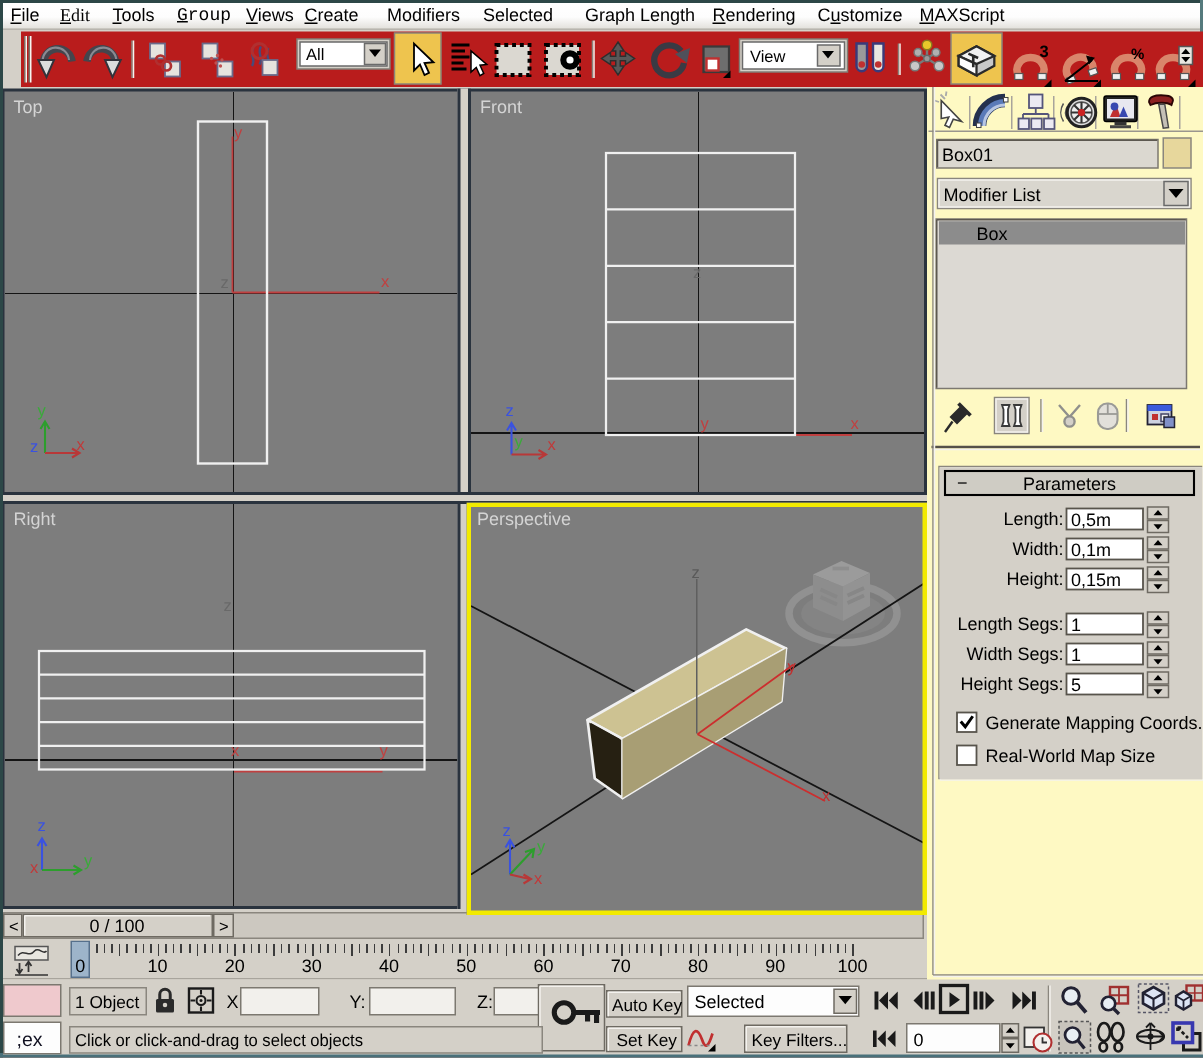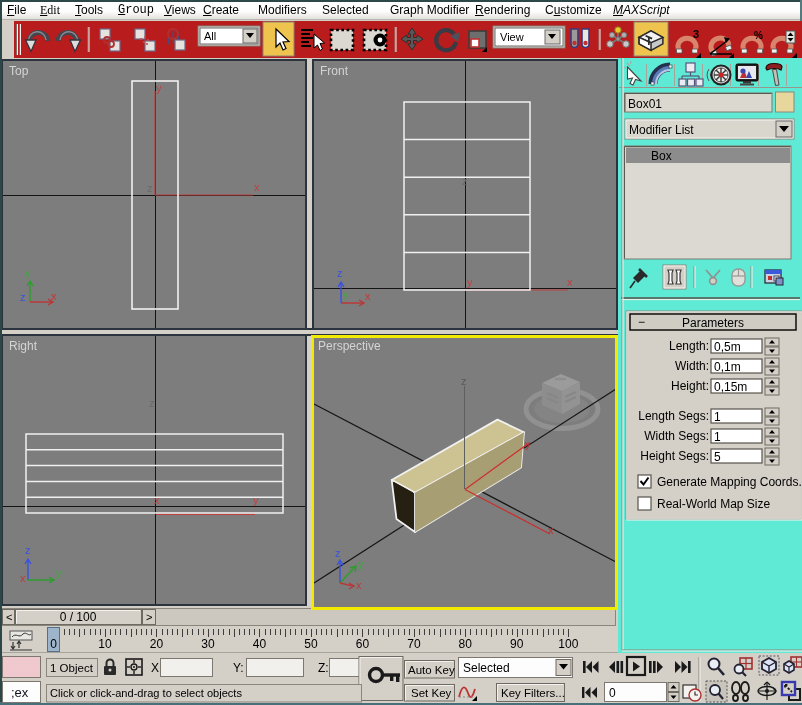--- a/index.html
+++ b/index.html
@@ -15,24 +15,24 @@
 
 <div class="abs" id="menubar" style="left:2px;top:2px;width:798px;height:18px;background:linear-gradient(#ffffff,#fdfdfd 55%,#e3e1dc);border-bottom:1px solid #b8b5ae;font-size:12px;color:#000;">
 <span class="abs" style="left:5px;top:1px;"><u>F</u>ile</span>
 <span class="abs" style="left:38px;top:1px;font-family:Liberation Serif, serif;"><u>E</u>dit</span>
 <span class="abs" style="left:73px;top:1px;"><u>T</u>ools</span>
 <span class="abs" style="left:116px;top:1px;font-family:Liberation Mono, monospace;"><u>G</u>roup</span>
 <span class="abs" style="left:162px;top:1px;"><u>V</u>iews</span>
 <span class="abs" style="left:201px;top:1px;"><u>C</u>reate</span>
 <span class="abs" style="left:256px;top:1px;">Modifiers</span>
 <span class="abs" style="left:320px;top:1px;">Selected</span>
-<span class="abs" style="left:388px;top:1px;">Graph Modifier</span>
+<span class="abs" style="left:388px;top:1px;">Graph Length</span>
 <span class="abs" style="left:473px;top:1px;"><u>R</u>endering</span>
 <span class="abs" style="left:543px;top:1px;">C<u>u</u>stomize</span>
-<span class="abs" style="left:611px;top:1px;font-style:italic;"><u>M</u>AXScript</span>
+<span class="abs" style="left:611px;top:1px;"><u>M</u>AXScript</span>
 <span class="abs" style="left:682px;top:18px;"><u>H</u>elp</span>
 </div>
 
 <div class="abs" id="toolbar" style="left:2px;top:21px;width:798px;height:37px;background:#b91c1c;margin-left:12px;">
 <svg width="798" height="37" viewBox="0 0 798 37">
 <defs>
 <g id="lnksq">
           <rect x="0" y="0" width="10" height="10" fill="#e6e3de" stroke="#6a6a8a" stroke-width="1.2"></rect>
         </g>
 <g id="magnet">
@@ -281,21 +281,21 @@
         <path d="M 25 244 L 50 244 M 46 241 L 51 244 L 46 247" stroke="#2d9e2d"></path>
       </g>
       <text x="6" y="14" font-family="Liberation Sans" font-size="12" fill="#d4d4d4">Right</text>
     </svg>
   </div>
 
   <div class="abs" style="left:303px;top:0px;width:9px;height:547px;background:#d4d0c8;border-left:2px solid #2a333e;border-right:2px solid #2a333e;"></div>
   <div class="abs" style="left:0px;top:269px;width:616px;height:8px;background:#d4d0c8;border-top:2px solid #2a333e;border-bottom:2px solid #2a333e;"></div>
 </div>
 
-<div class="abs" id="cmdpanel" style="left:618px;top:58px;width:184px;height:596px;background:#5eead4;">
+<div class="abs" id="cmdpanel" style="left:618px;top:58px;width:184px;height:596px;background:#fef9c3;">
 <svg width="185" height="596" viewBox="0 0 185 596" font-family="Liberation Sans">
 
 <g>
 <line x1="1" y1="29.5" x2="185" y2="29.5" stroke="#9a968e"></line>
 <g stroke="#a8a49c">
           <line x1="28.5" y1="6" x2="28.5" y2="28"></line>
           <line x1="56.5" y1="6" x2="56.5" y2="28"></line>
           <line x1="84.5" y1="6" x2="84.5" y2="28"></line>
           <line x1="112.5" y1="6" x2="112.5" y2="28"></line>
           <line x1="140.5" y1="6" x2="140.5" y2="28"></line>

